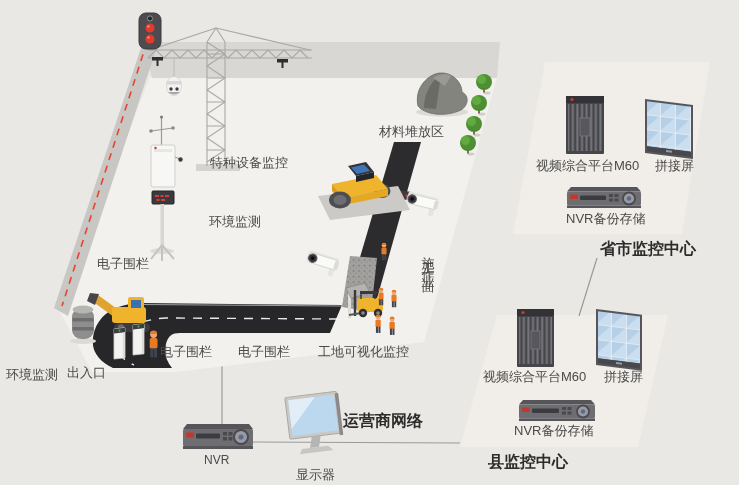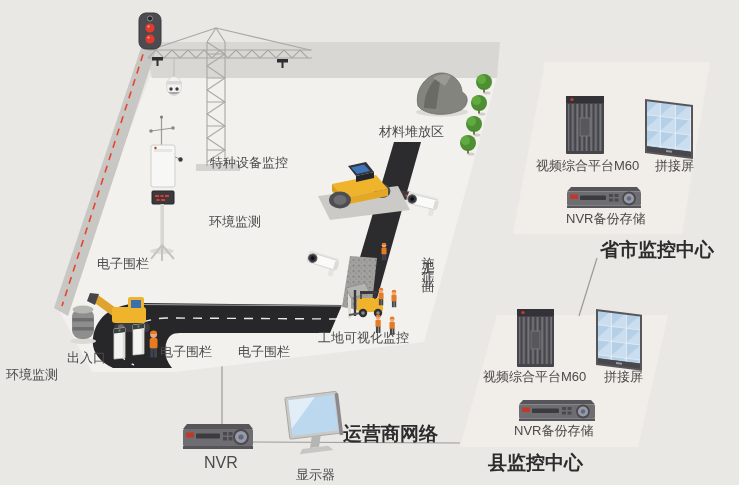--- a/index.html
+++ b/index.html
@@ -1,20 +1,20 @@
 <!DOCTYPE html>
 <html><head>
 <meta charset="utf-8">
 <style>
   html,body{margin:0;padding:0;background:#eae8e4;}
   .scene{position:relative;width:739px;height:485px;background:#eae8e4;
          font-family:"Liberation Sans",sans-serif;overflow:hidden;}
   .scene svg{position:absolute;left:0;top:0;}
   .lbl{position:absolute;font-size:13px;color:#4a4a4a;white-space:nowrap;line-height:1.2;}
-  .b{font-weight:bold;color:#2c2c2c;font-size:19px;}
+  .b{font-weight:bold;color:#2c2c2c;font-size:16px;}
   .vert{writing-mode:vertical-rl;letter-spacing:6px;}
 </style>
 </head>
 <body>
 
 <div class="scene">
 
 <svg width="739" height="485" viewBox="0 0 739 485">
   <defs>
     <pattern id="rkp" width="4.6" height="12" patternUnits="userSpaceOnUse">
@@ -313,28 +313,28 @@
     <rect x="0" y="18.5" width="76" height="2.5" fill="#55555a"></rect>
   </g>
 </svg>
 
 <span class="lbl" style="left:210px;top:155px">特种设备监控</span>
 <span class="lbl" style="left:209px;top:214px">环境监测</span>
 <span class="lbl" style="left:97px;top:256px">电子围栏</span>
 <span class="lbl" style="left:379px;top:124px">材料堆放区</span>
 <span class="lbl vert" style="left:420px;top:246px">施工作业面</span>
 <span class="lbl" style="left:6px;top:367px">环境监测</span>
-<span class="lbl" style="left:67px;top:350px">出入口</span>
+<span class="lbl" style="left:67px;top:365px">出入口</span>
 <span class="lbl" style="left:160px;top:344px">电子围栏</span>
 <span class="lbl" style="left:238px;top:344px">电子围栏</span>
-<span class="lbl" style="left:318px;top:330px">工地可视化监控</span>
-
-<span class="lbl" style="left:204px;top:453px;font-size:16px">NVR</span>
+<span class="lbl" style="left:318px;top:344px">工地可视化监控</span>
+
+<span class="lbl" style="left:204px;top:453px;font-size:12px">NVR</span>
 <span class="lbl" style="left:296px;top:467px">显示器</span>
-<span class="lbl b" style="left:343px;top:423px">运营商网络</span>
+<span class="lbl b" style="left:343px;top:411px">运营商网络</span>
 
 <span class="lbl" style="left:536px;top:158px">视频综合平台M60</span>
 <span class="lbl" style="left:655px;top:158px">拼接屏</span>
 <span class="lbl" style="left:566px;top:211px">NVR备份存储</span>
 <span class="lbl b" style="left:600px;top:239px">省市监控中心</span>
 
 <span class="lbl" style="left:483px;top:369px">视频综合平台M60</span>
 <span class="lbl" style="left:604px;top:369px">拼接屏</span>
 <span class="lbl" style="left:514px;top:423px">NVR备份存储</span>
 <span class="lbl b" style="left:488px;top:452px">县监控中心</span>

